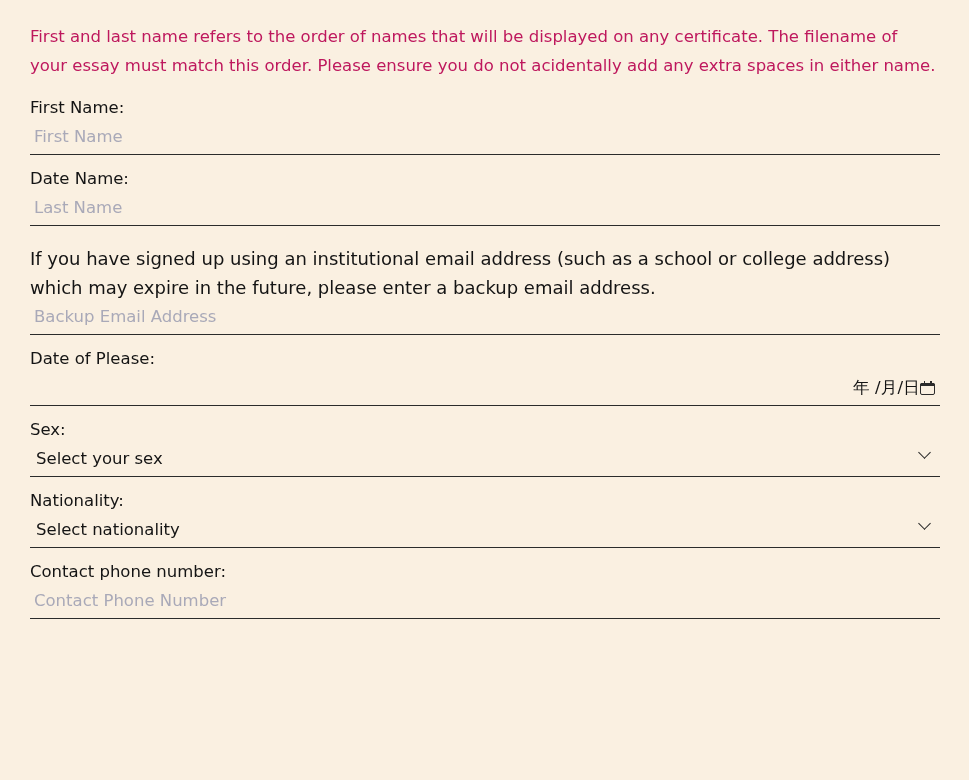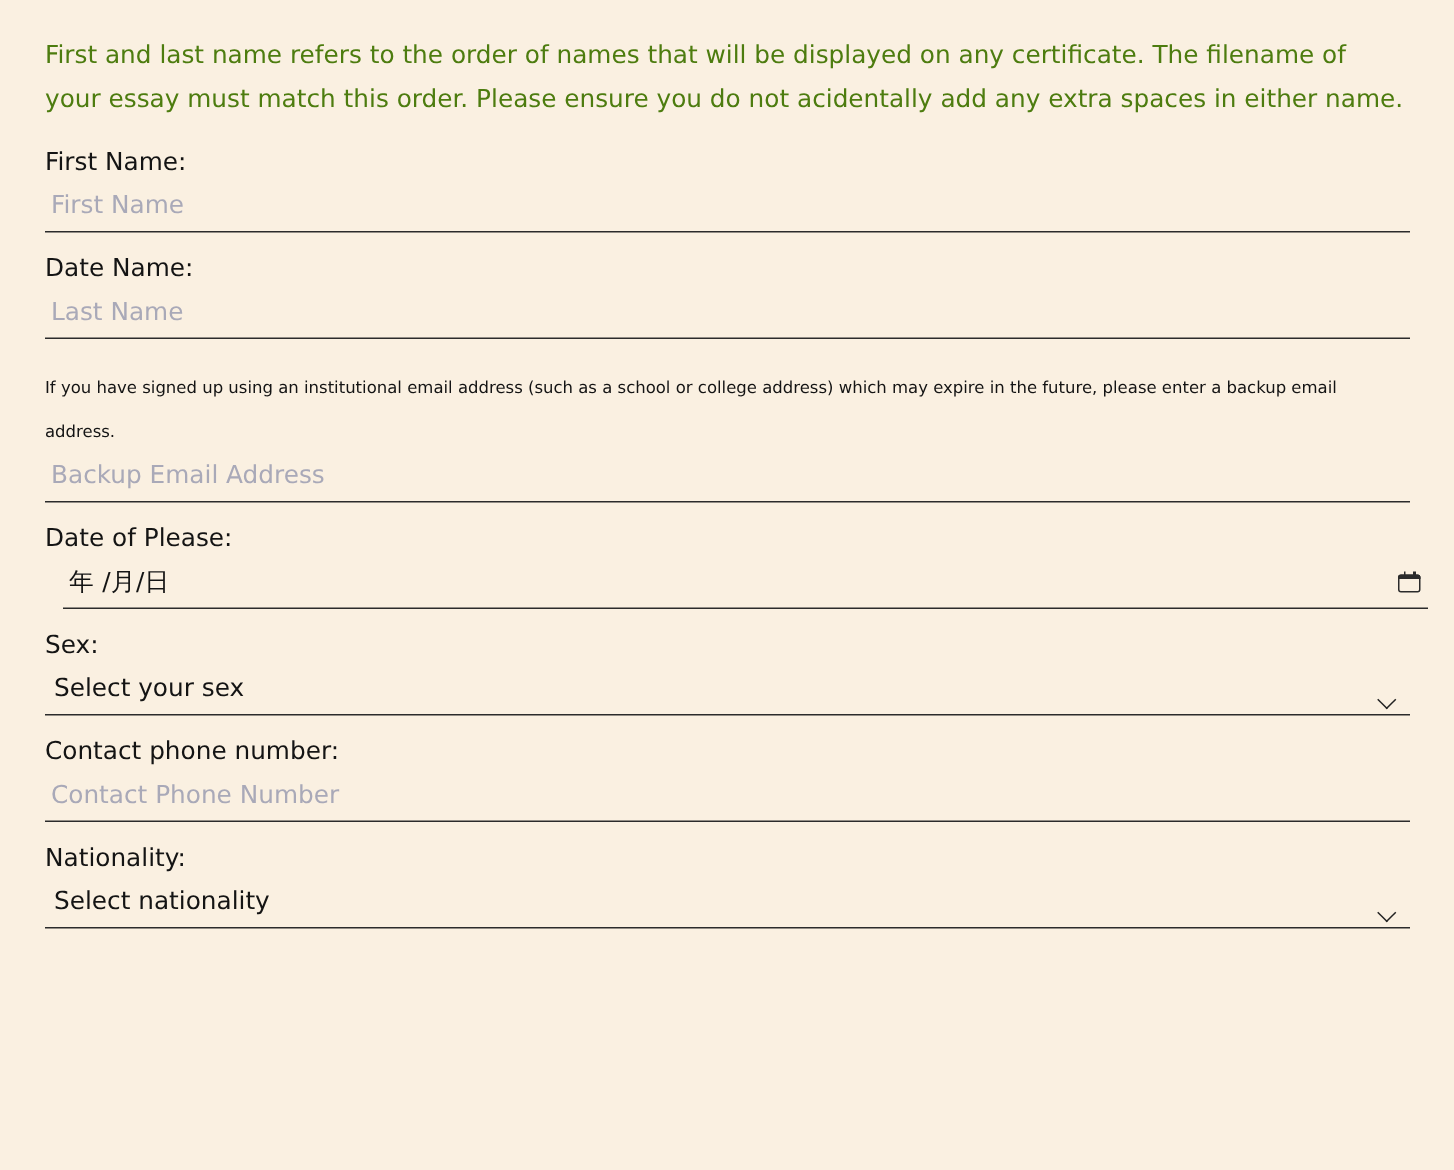--- a/index.html
+++ b/index.html
@@ -15,21 +15,21 @@
     overflow: hidden;
   }
   .page {
     padding: 0 30px;
     box-sizing: border-box;
     width: 969px;
   }
   .intro {
     font-size: 16.5px;
     line-height: 29px;
-    color: #4d7c0f;
+    color: #be185d;
     padding-top: 5px;
     max-width: 920px;
   }
   .field-label {
     font-size: 16.5px;
     line-height: 24px;
     color: #141414;
     margin-bottom: 4px;
   }
   .field-block {
@@ -49,37 +49,36 @@
     padding: 2px 4px 6px 4px;
     outline: none;
     -webkit-appearance: none;
     appearance: none;
   }
   .text-input::placeholder {
     color: #a9a9b8;
     opacity: 1;
   }
   .note {
-    font-size: 11px;
+    font-size: 18px;
     line-height: 29px;
     color: #141414;
     margin-top: 18px;
     margin-bottom: 2px;
     max-width: 920px;
   }
   .date-row {
     position: relative;
     width: 910px;
     border-bottom: 1px solid #2b2b2b;
     display: flex;
     align-items: center;
-    justify-content: space-between;
+    justify-content: flex-end;
     padding: 2px 4px 6px 4px;
     box-sizing: border-box;
-    margin-left: 12px;
   }
   .date-text {
     font-size: 16.5px;
     line-height: 22px;
     color: #141414;
     letter-spacing: 0.2px;
   }
   .cal-icon {
     width: 16px;
     height: 15px;
@@ -114,21 +113,21 @@
     background: #2b2b2b;
   }
   .cal-icon .tick-l { left: 3.5px; }
   .cal-icon .tick-r { left: 10px; }
   .select-row {
     position: relative;
     width: 910px;
     box-sizing: border-box;
     border-bottom: 1px solid #2b2b2b;
     display: flex;
-    align-items: flex-end;
+    align-items: flex-start;
     justify-content: space-between;
     padding: 2px 6px 6px 6px;
   }
   .select-value {
     font-size: 16.5px;
     line-height: 22px;
     color: #141414;
   }
   .chev {
     width: 13px;
@@ -186,25 +185,25 @@
   <div class="field-block">
     <div class="field-label">Sex:</div>
     <div class="select-row">
       <span class="select-value">Select your sex</span>
       <span class="chev"></span>
     </div>
   </div>
 
 
   <div class="field-block">
-    <div class="field-label">Contact phone number:</div>
-    <input class="text-input" type="text" placeholder="Contact Phone Number" style="">
-  </div>
-
-  <div class="field-block">
     <div class="field-label">Nationality:</div>
     <div class="select-row">
       <span class="select-value">Select nationality</span>
       <span class="chev"></span>
     </div>
   </div>
 
+  <div class="field-block">
+    <div class="field-label">Contact phone number:</div>
+    <input class="text-input" type="text" placeholder="Contact Phone Number" style="">
+  </div>
+
 </div>
 
 </body></html>

